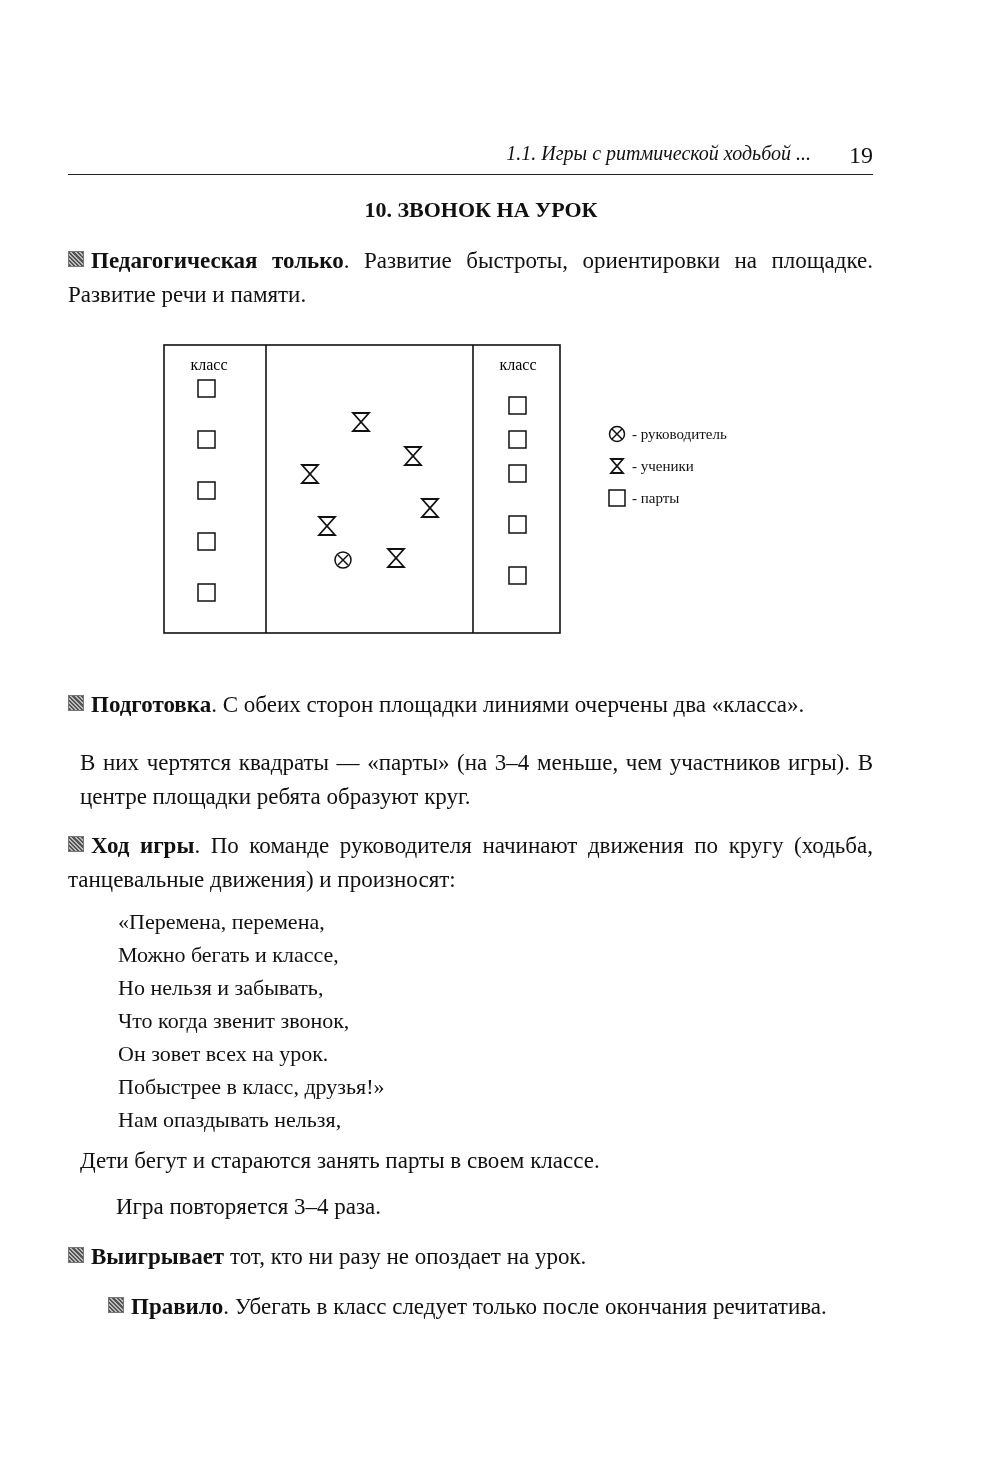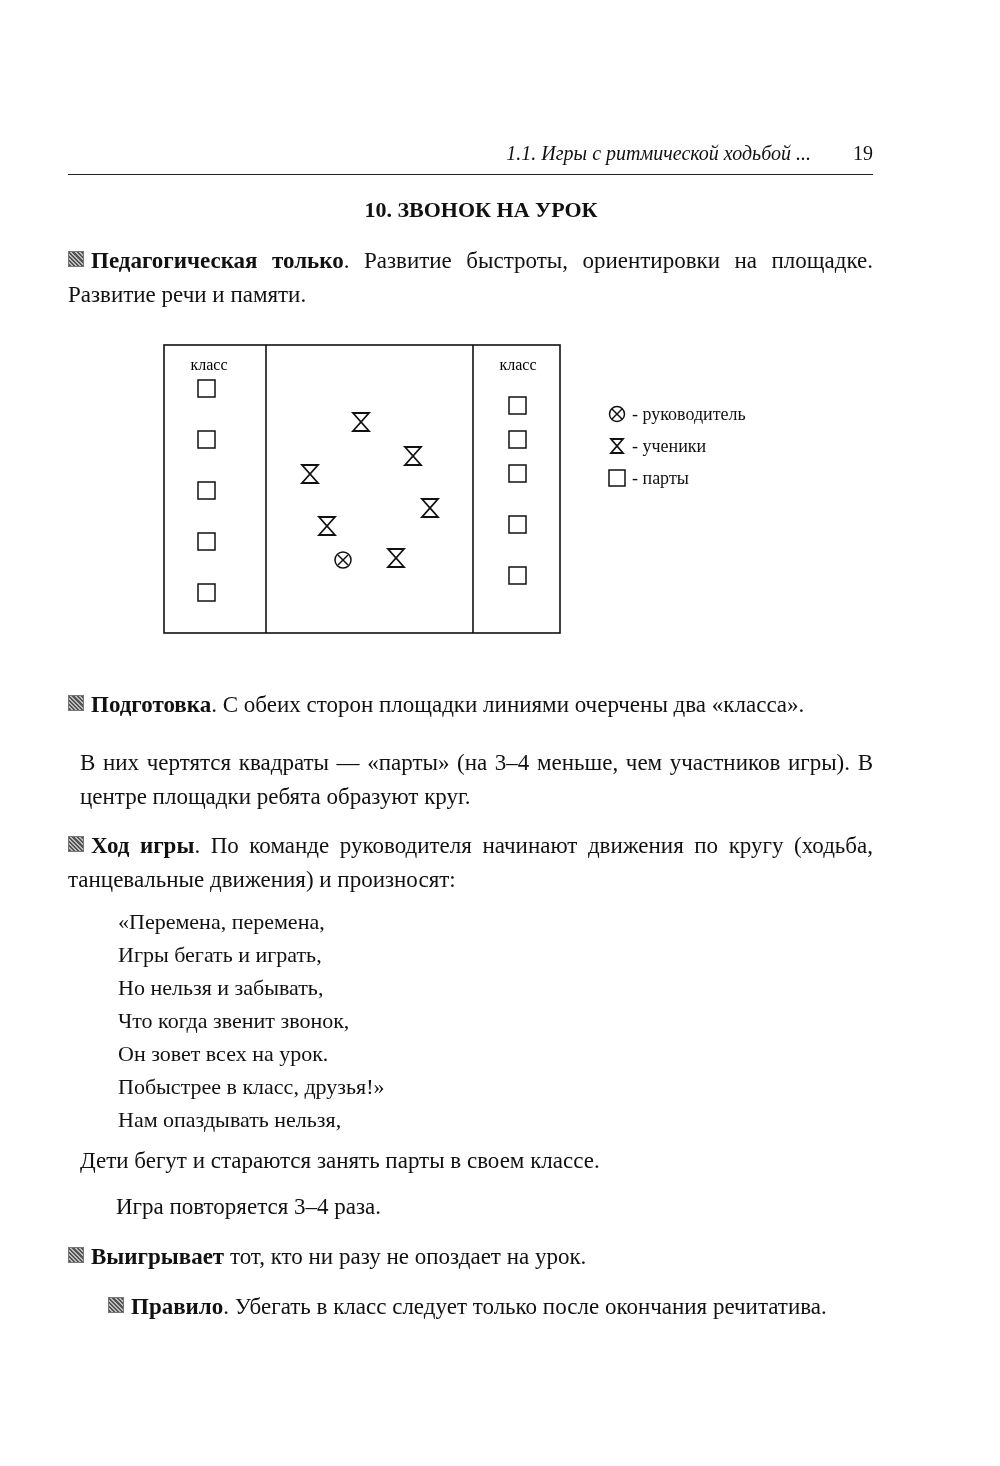--- a/index.html
+++ b/index.html
@@ -1,31 +1,31 @@
 <!DOCTYPE html>
 <html><head>
 <meta charset="utf-8">
 <style>
   html, body { margin: 0; padding: 0; background: #fff; }
   body { width: 1000px; height: 1466px; position: relative; overflow: hidden;
          font-family: "Liberation Serif", "DejaVu Serif", serif; color: #111; }
   .running-head { position: absolute; left: 68px; top: 140px; width: 805px; height: 34px;
                   border-bottom: 1.5px solid #222; }
   .running-title { position: absolute; right: 62px; top: 2px; font-style: italic; font-size: 20px; }
-  .page-num { position: absolute; right: 0; top: 2px; font-size: 20px; }
+  .page-num { position: absolute; right: 0; top: 2px; font-size: 24px; }
   .section-title { position: absolute; left: 11px; width: 940px; top: 197px; text-align: center;
                    font-weight: bold; font-size: 22px; }
   .para { position: absolute; font-size: 23px; line-height: 34px; text-align: justify; }
   .bullet { display: inline-block; width: 14px; height: 14px; margin-right: 7px; vertical-align: 1px;
             background: repeating-linear-gradient(45deg, #555 0 1.5px, #bbb 1.5px 3px);
             border: 1px solid #777; }
   .bold { font-weight: bold; }
   .poem { position: absolute; left: 118px; top: 905px; font-size: 22px; line-height: 33px; }
   .diagram { position: absolute; left: 163px; top: 344px; width: 398px; height: 290px; }
-  .legend { position: absolute; left: 608px; top: 398px; font-size: 18px; line-height: 32px; }
+  .legend { position: absolute; left: 608px; top: 418px; font-size: 15px; line-height: 32px; }
   .legend-row { display: flex; align-items: center; }
   .legend-row svg { margin-right: 6px; }
 </style>
 </head>
 <body>
 
 <div class="running-head">
   <span class="running-title">1.1. Игры с ритмической ходьбой ...</span>
   <span class="page-num">19</span>
 </div>
@@ -99,21 +99,21 @@
 </div>
 
 <div class="para" style="left:80px; top:746px; width:793px;">В них чертятся квадраты — «парты» (на 3–4 меньше, чем участников игры). В центре площадки ребята образуют круг.</div>
 
 <div class="para" style="left:68px; top:829px; width:805px;">
   <span class="bullet"></span><span class="bold">Ход игры</span><span>. По команде руководителя начинают движения по кругу (ходьба, танцевальные движения) и произносят:</span>
 </div>
 
 <div class="poem">
   <div>«Перемена, перемена,</div>
-  <div>Игры бегать и играть,</div>
+  <div>Можно бегать и классе,</div>
   <div>Но нельзя и забывать,</div>
   <div>Что когда звенит звонок,</div>
   <div>Он зовет всех на урок.</div>
   <div>Побыстрее в класс, друзья!»</div>
   <div>Нам опаздывать нельзя,</div>
 </div>
 
 <div class="para" style="left:80px; top:1144px; width:793px;">Дети бегут и стараются занять парты в своем классе.</div>
 <div class="para" style="left:80px; top:1190px; width:793px;margin-left:36px;">Игра повторяется 3–4 раза.</div>
 

